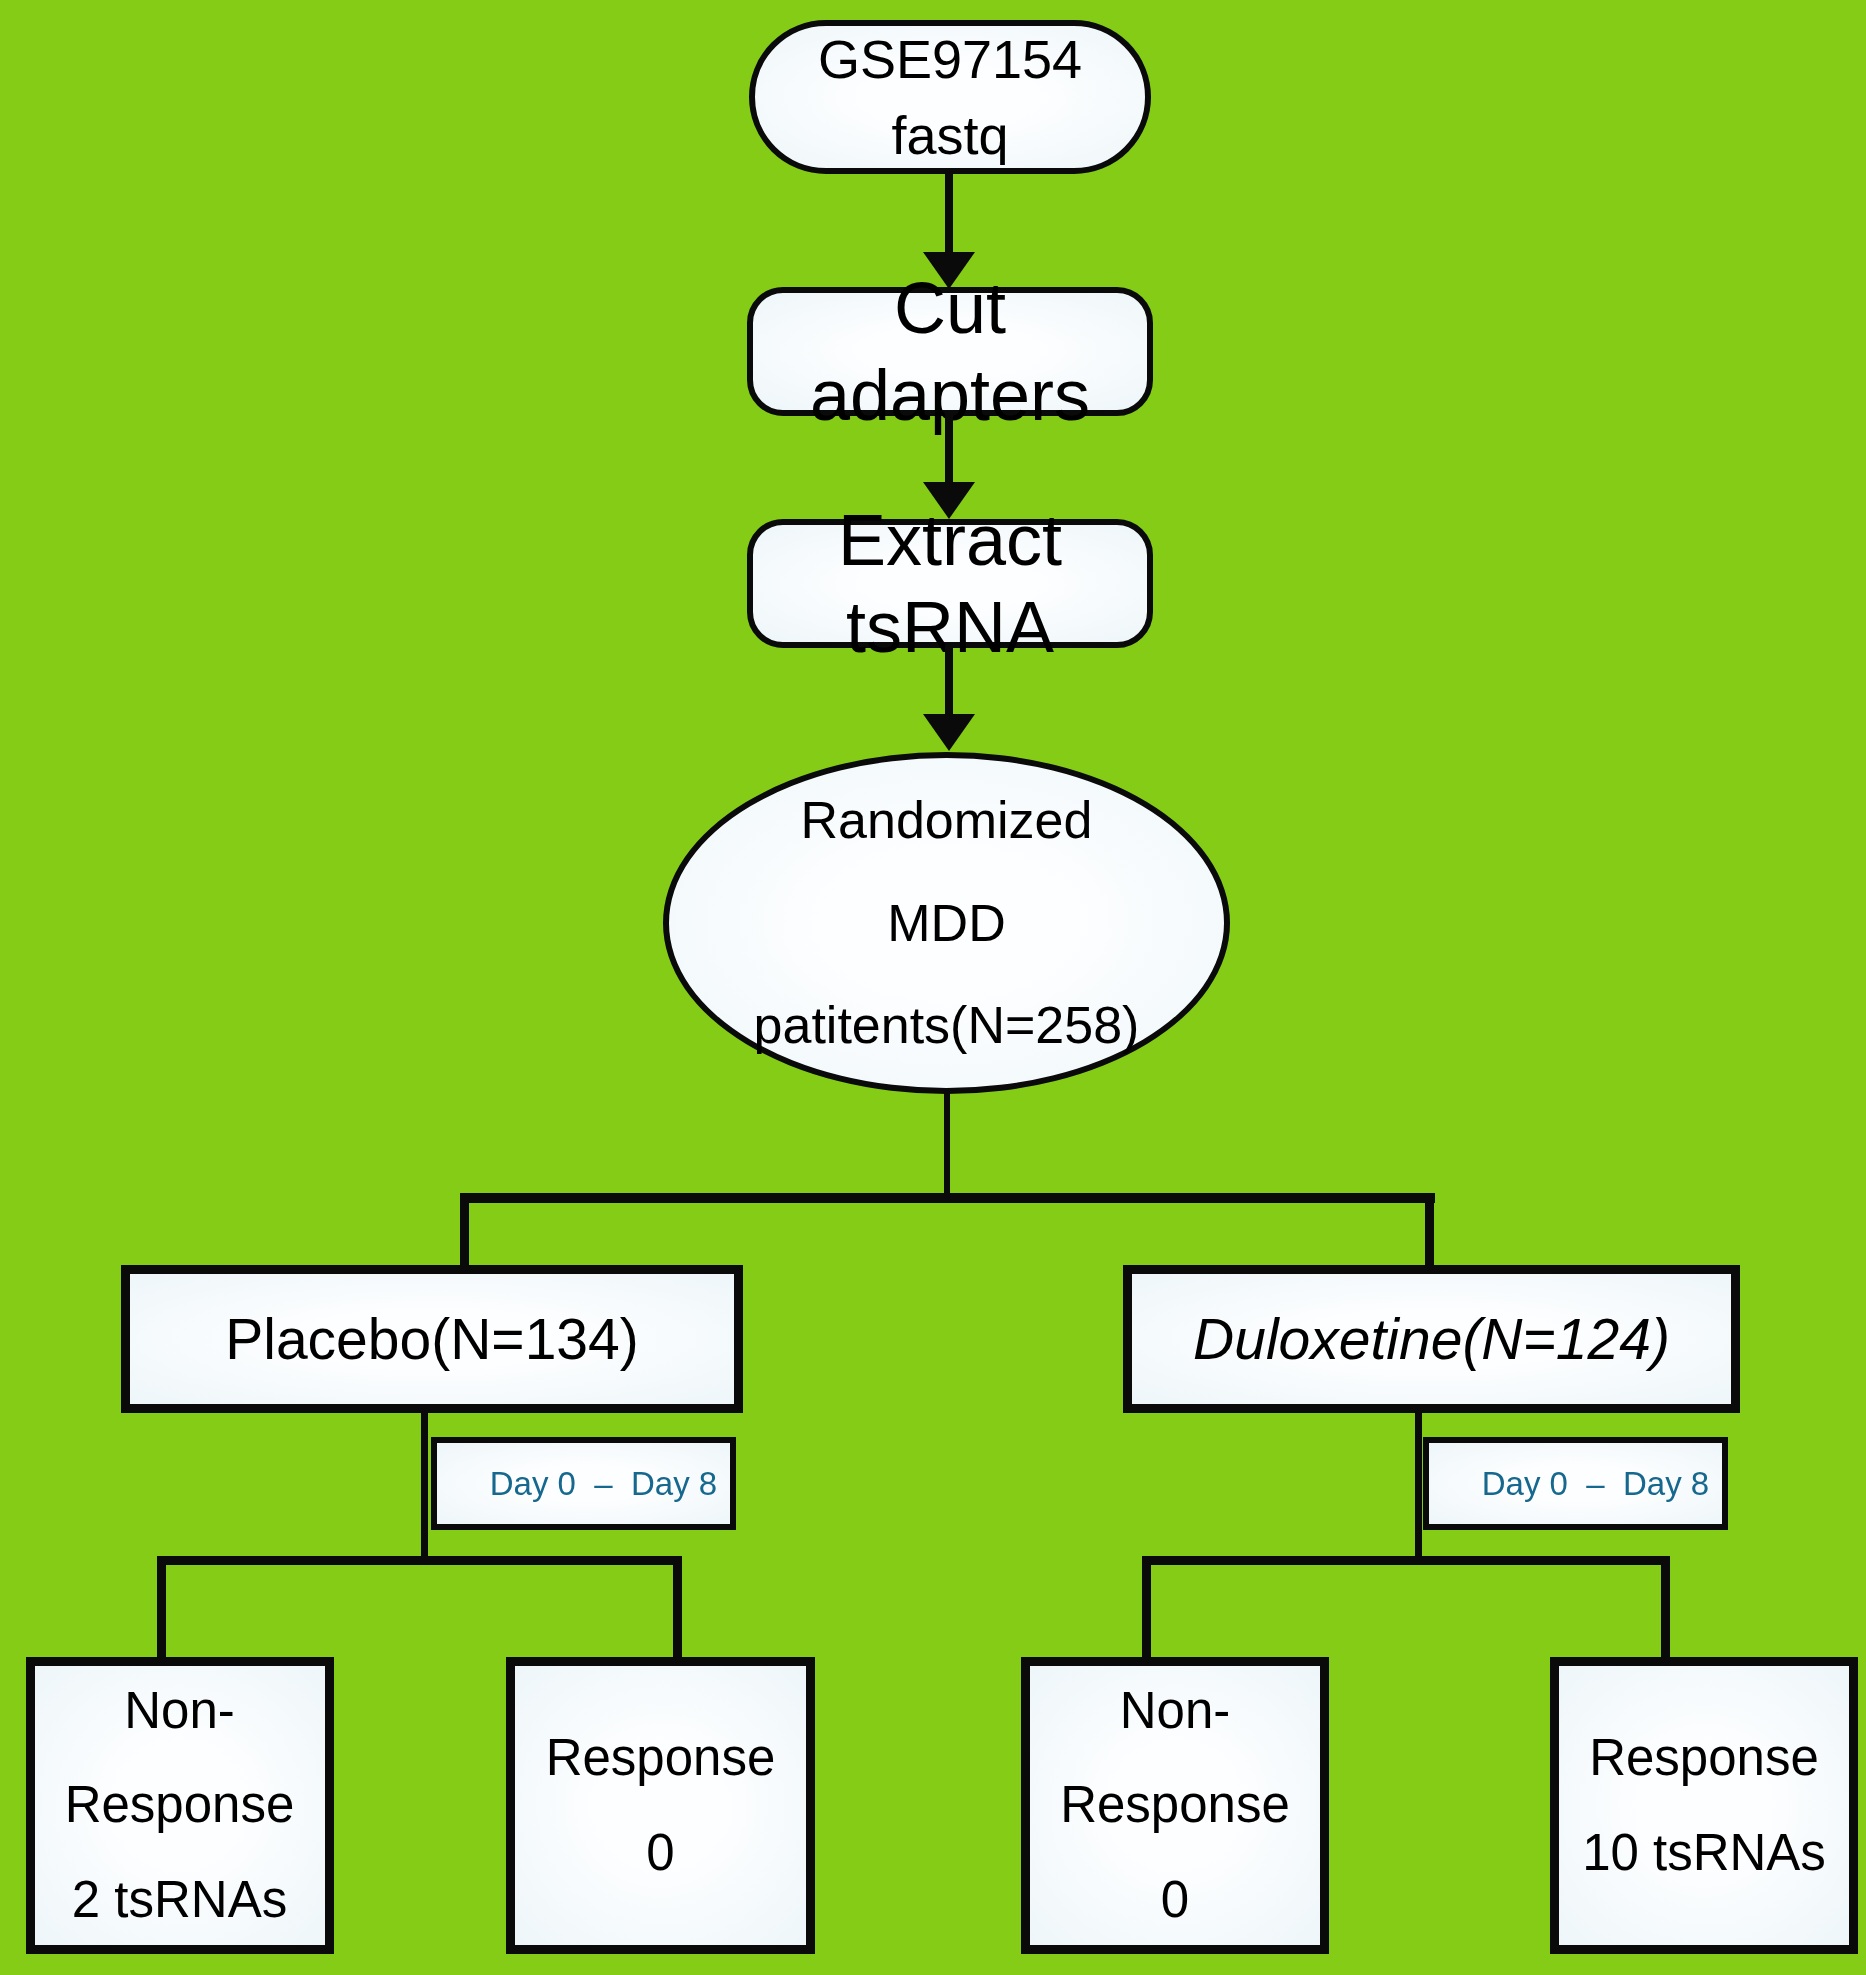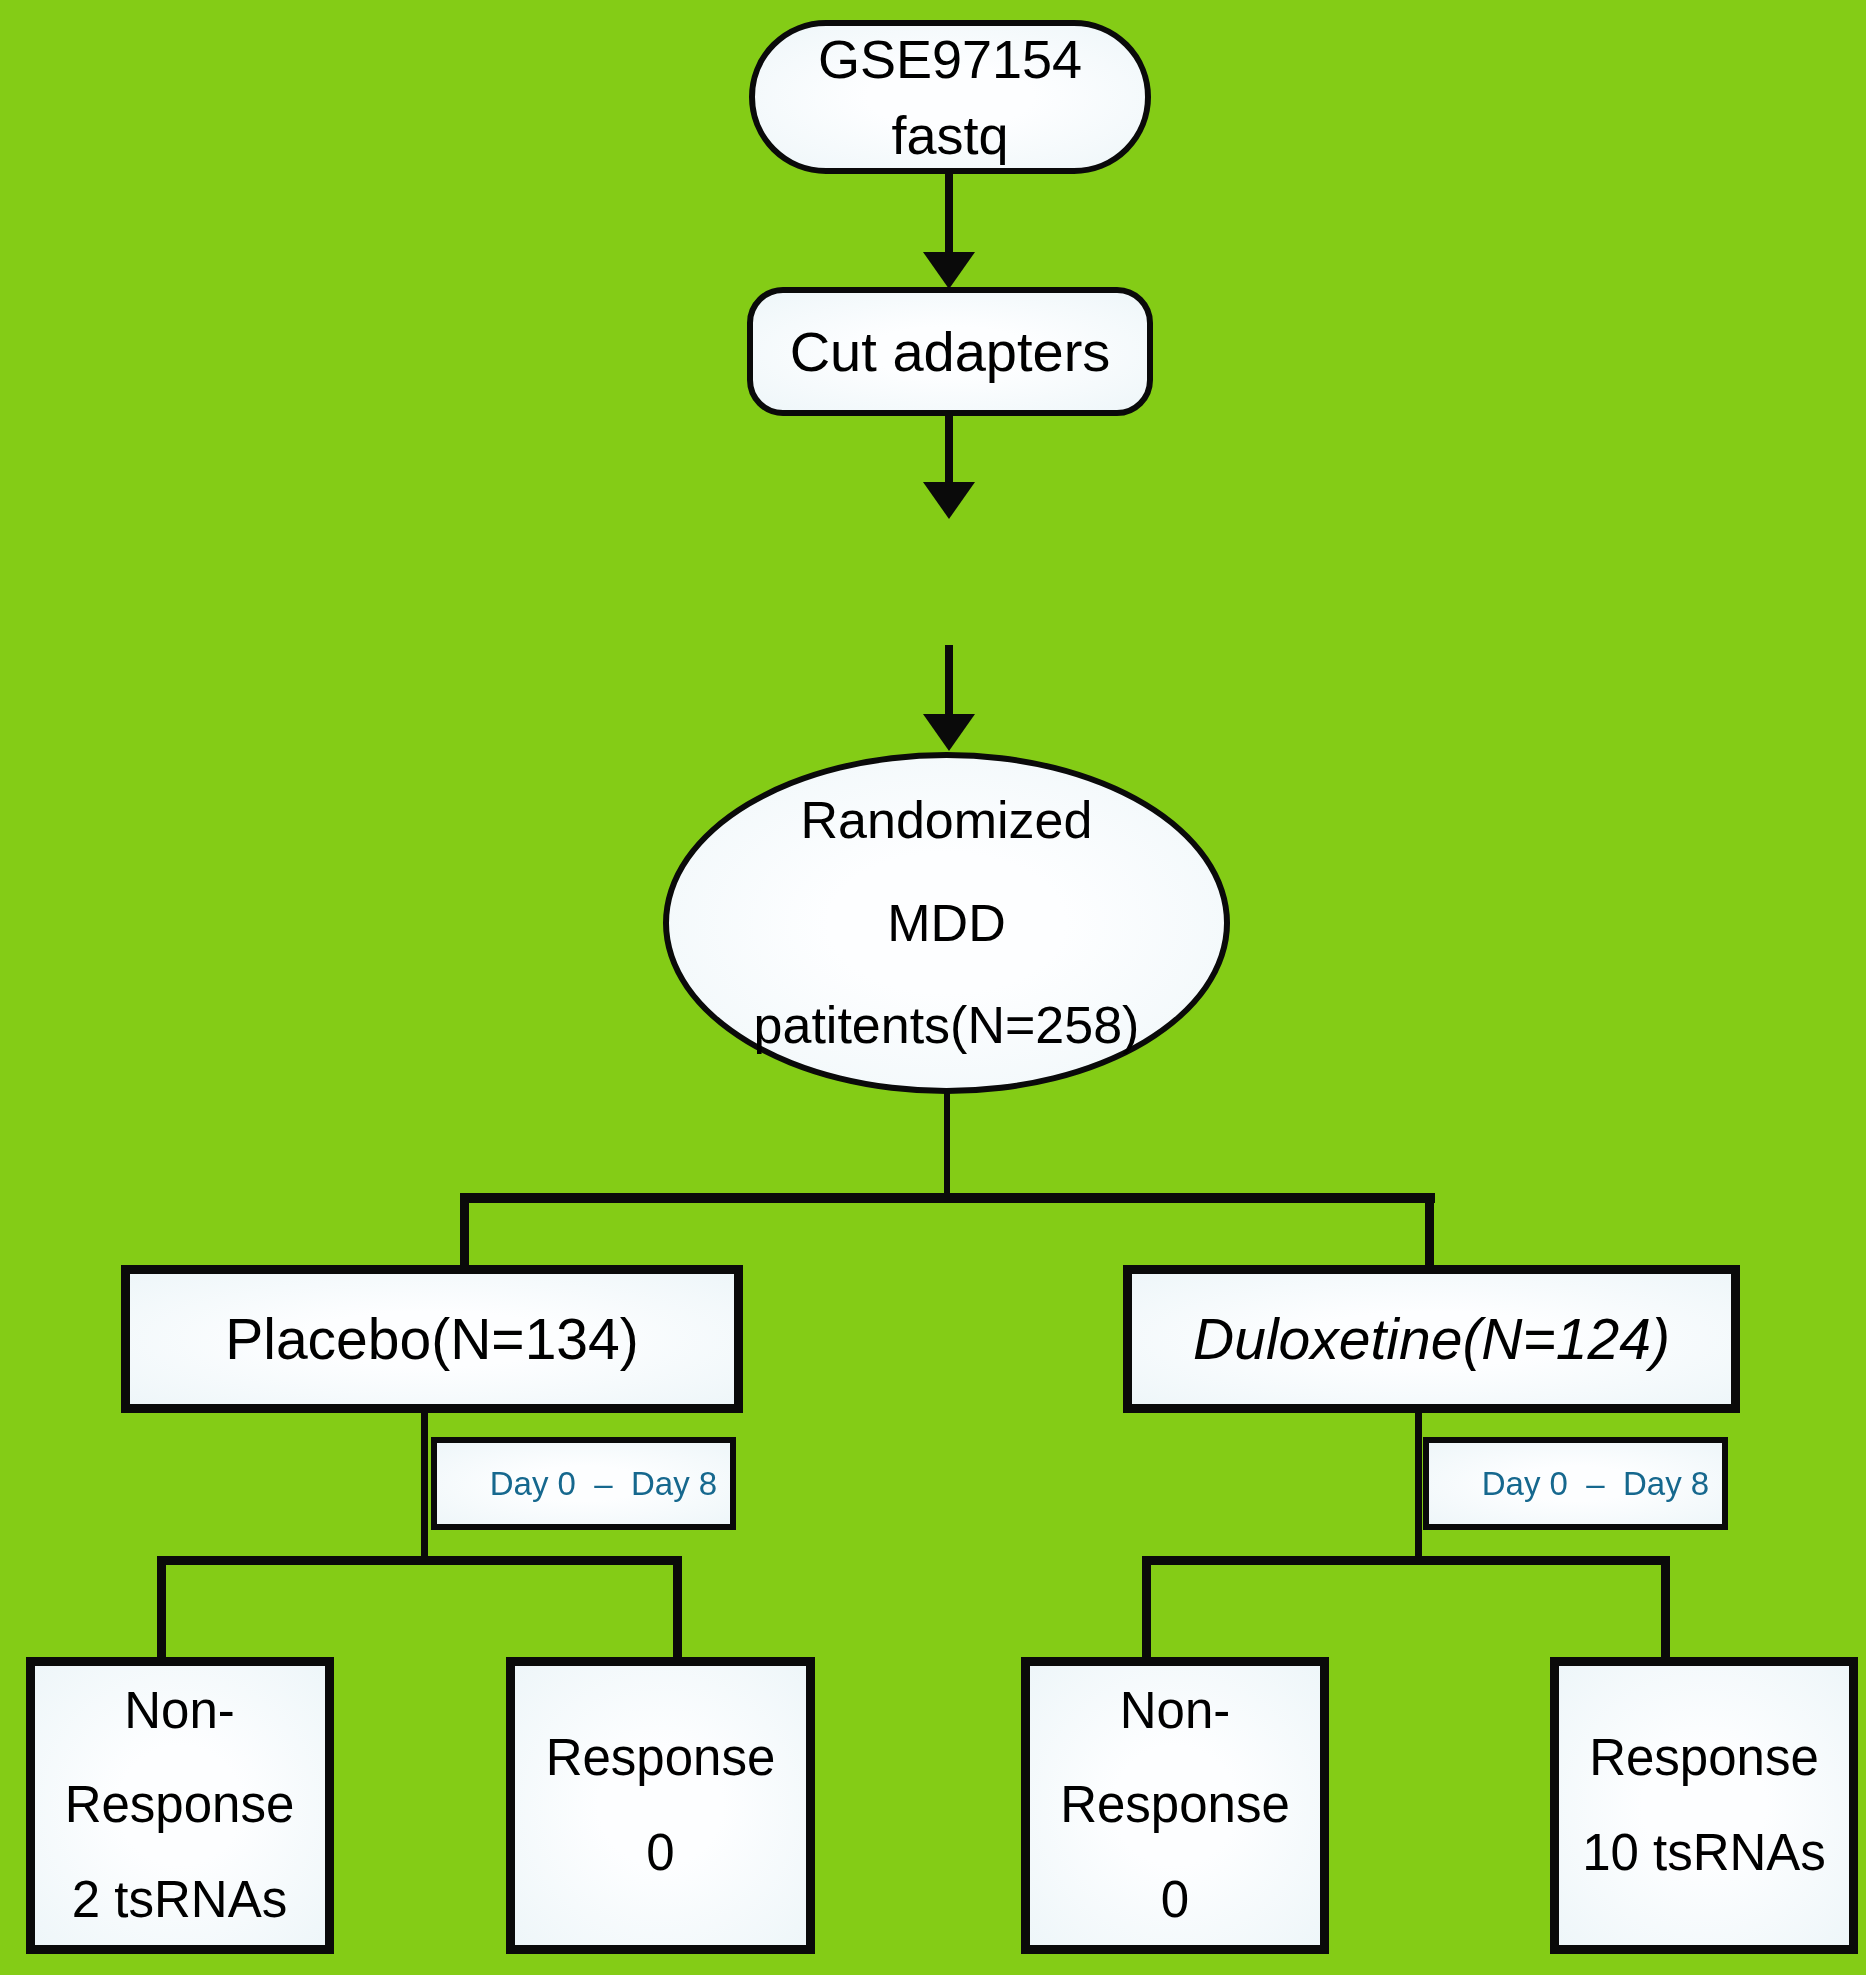--- a/index.html
+++ b/index.html
@@ -24,21 +24,21 @@
   .ellipse{border-width:6.8px;border-radius:50%;}
   .daybox{border-width:6.8px;padding-left:40px;}
   .line{background:#0a0a0a;}
   .arrowhead{
     width:0;height:0;
     border-left:26px solid transparent;
     border-right:26px solid transparent;
     border-top:37px solid #0a0a0a;
   }
   .t-pill{font-size:54px;line-height:1.42;}
-  .t-step{font-size:56px;line-height:1.2;}
+  .t-step{font-size:72px;line-height:1.2;}
   .t-ellipse{font-size:52px;line-height:1.98;}
   .t-arm{font-size:57px;line-height:1.2;}
   .t-day{font-size:33px;line-height:1.2;color:#16688e;white-space:pre;}
   .t-out{font-size:51px;line-height:1.85;}
 </style>
 </head>
 <body>
 
 <div id="canvas">
 
@@ -50,20 +50,23 @@
   <div class="abs line" style="left:945px;top:172px;width:8px;height:84px;"></div>
   <div class="abs arrowhead" style="left:923px;top:252px;"></div>
 
   <div class="abs shape rounded t-step" style="left:747px;top:287px;width:406px;height:129px;">
     <span>Cut adapters</span>
   </div>
 
   <div class="abs line" style="left:945px;top:412px;width:8px;height:75px;"></div>
   <div class="abs arrowhead" style="left:923px;top:482px;"></div>
 
+  <div class="abs shape rounded t-step" style="left:747px;top:519px;width:406px;height:129px;">
+    <span>Extract tsRNA</span>
+  </div>
 
   <div class="abs line" style="left:945px;top:645px;width:8px;height:74px;"></div>
   <div class="abs arrowhead" style="left:923px;top:714px;"></div>
 
   <div class="abs shape ellipse t-ellipse" style="left:663px;top:752px;width:567px;height:342px;">
     <span>Randomized</span>
     <span>MDD</span>
     <span>patitents(N=258)</span>
   </div>
 

